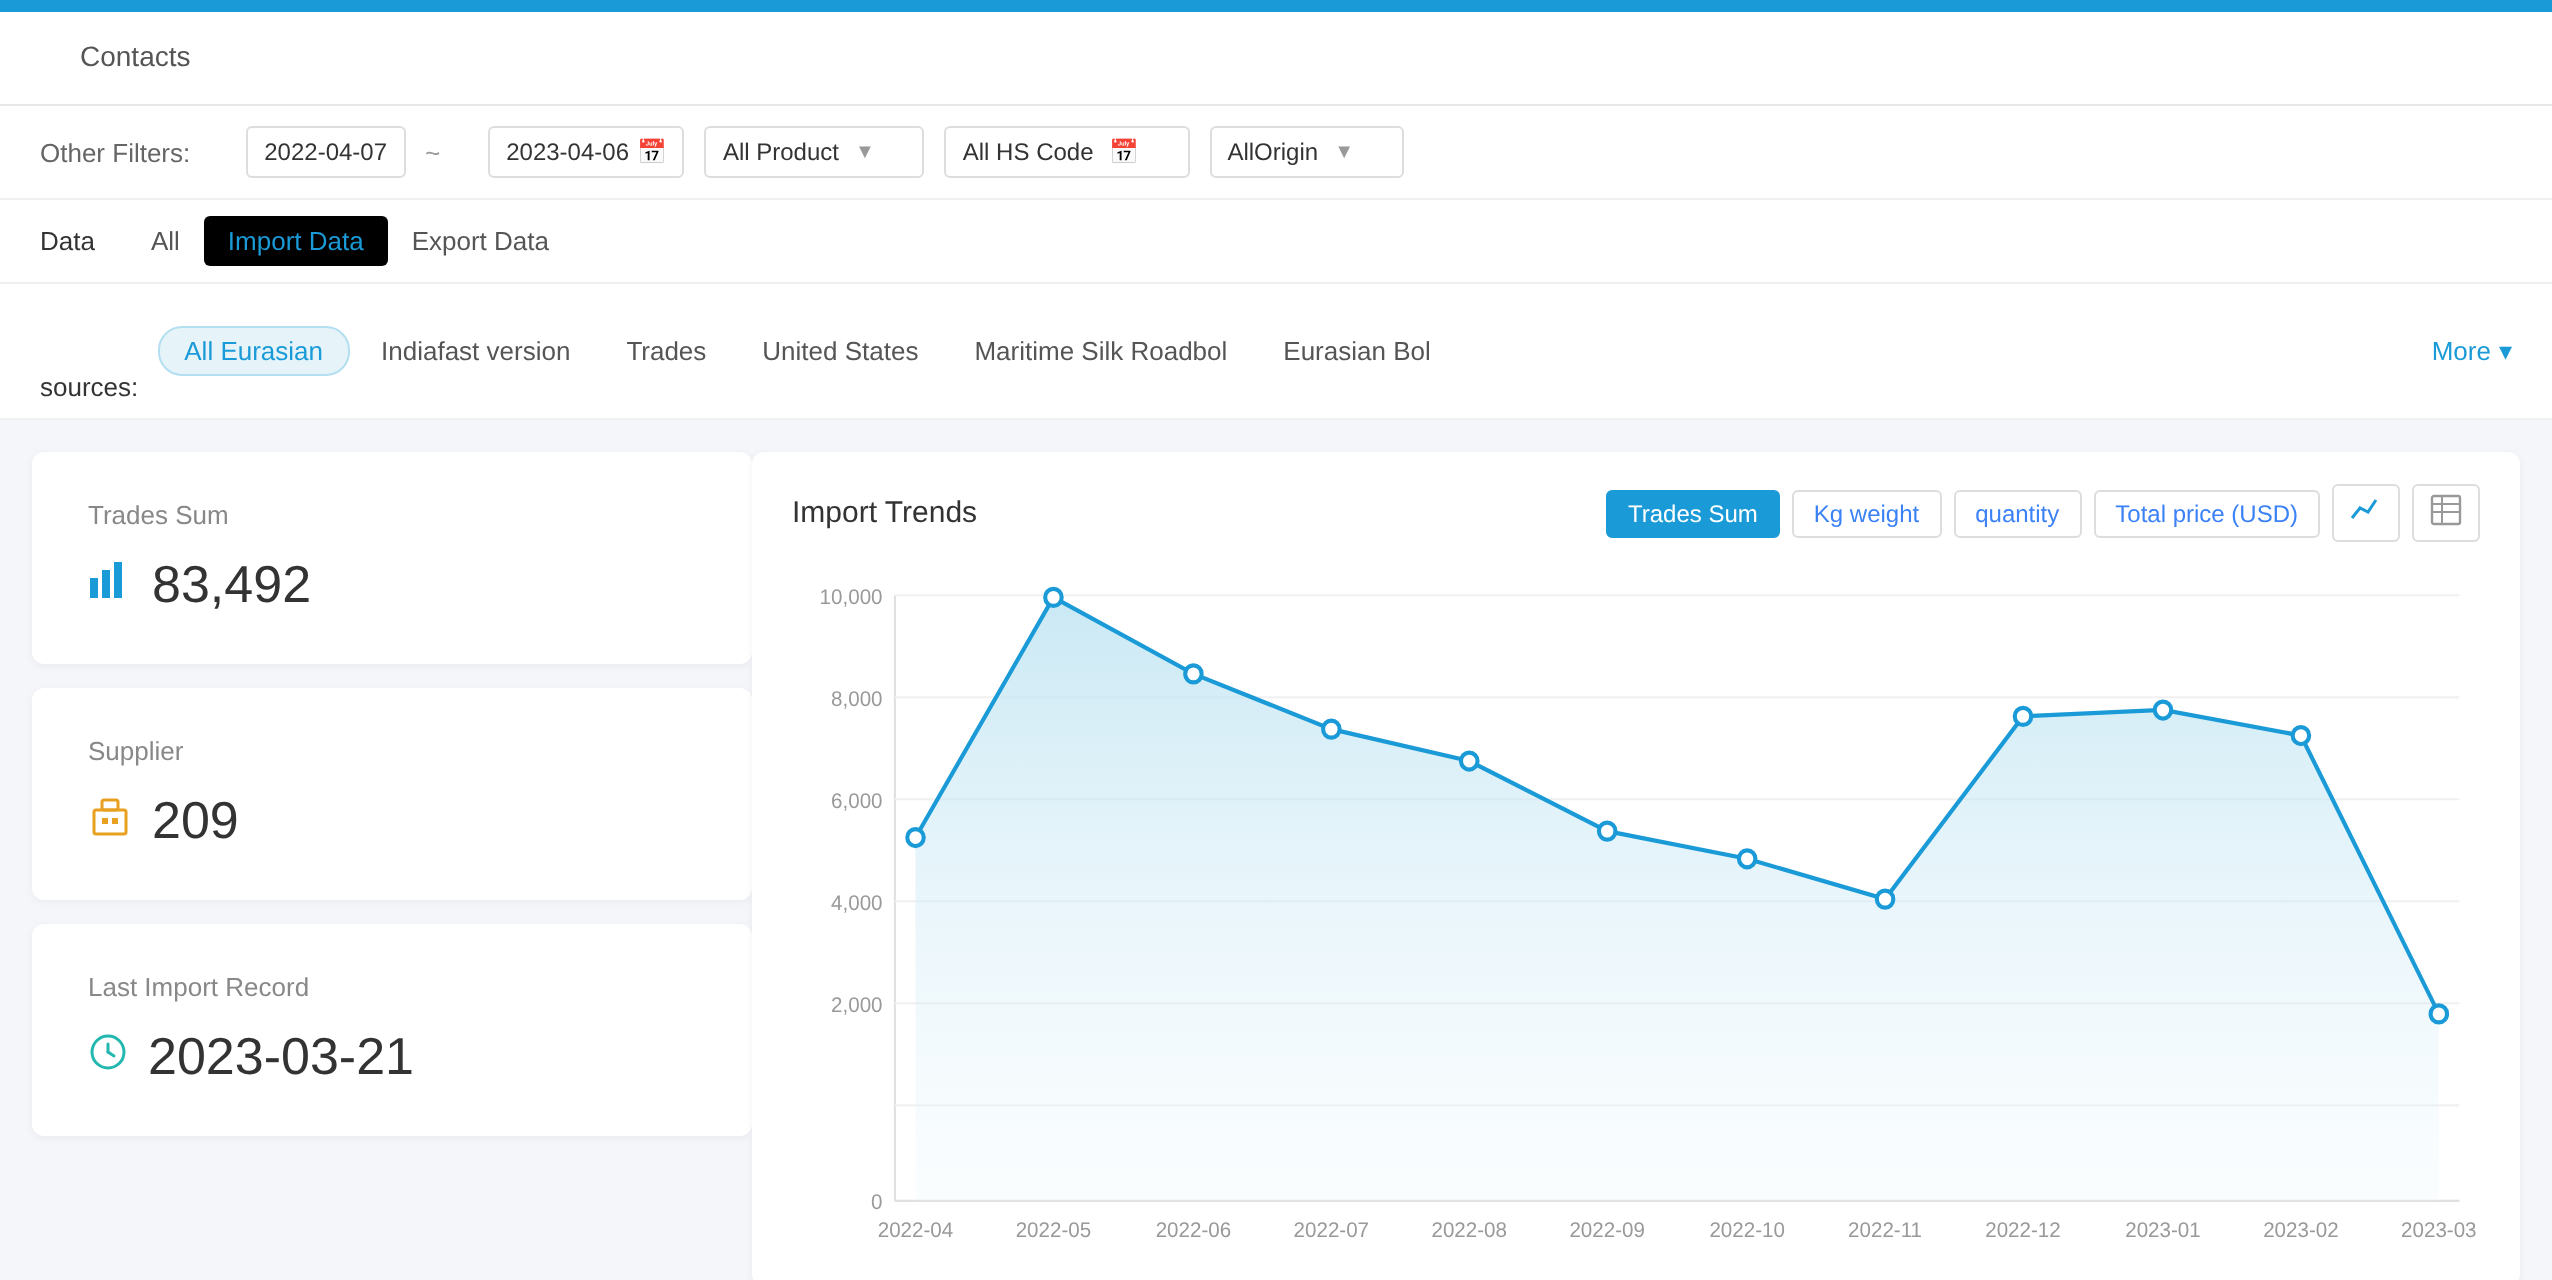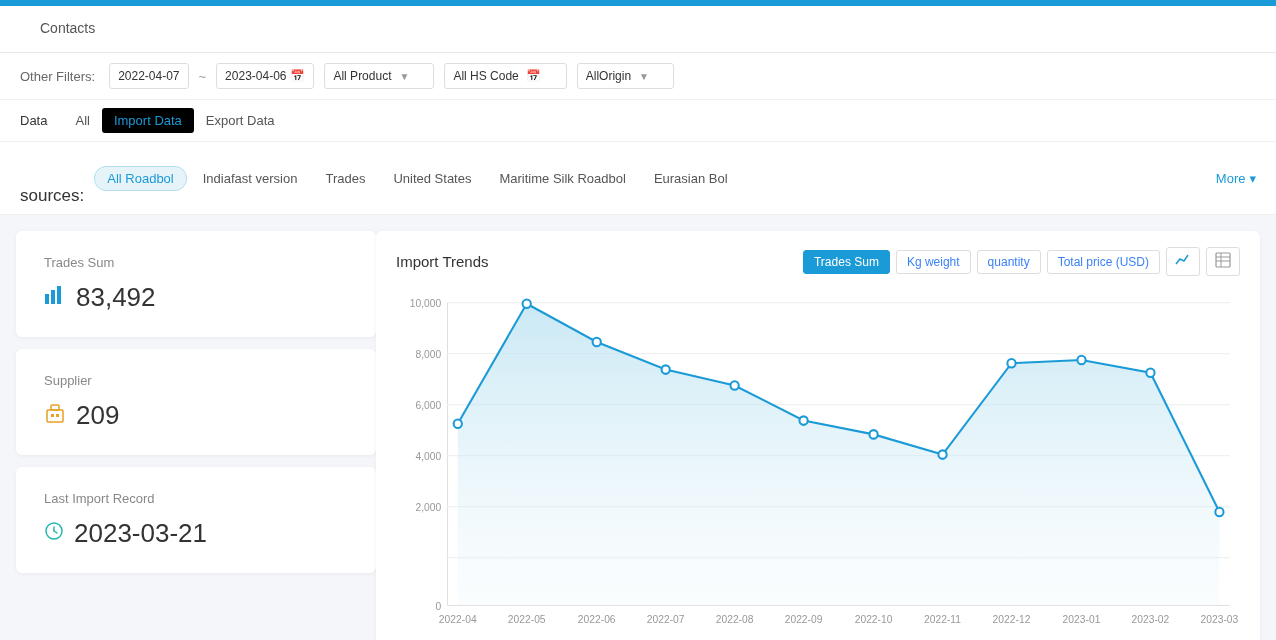--- a/index.html
+++ b/index.html
@@ -6,32 +6,32 @@
     body { font-family: -apple-system, BlinkMacSystemFont, 'Segoe UI', Arial, sans-serif; background: #f5f6fa; font-size: 13px; color: #333; }
 
     .top-bar { background: #1a9ad7; height: 6px; width: 100%; }
 
     .nav-tabs { background: #fff; padding: 0 20px; border-bottom: 1px solid #e8e8e8; display: flex; gap: 0; }
     .nav-tab { padding: 14px 20px; cursor: pointer; font-size: 14px; color: #555; border-bottom: 2px solid transparent; }
     .nav-tab.active { color: #1a9ad7; border-bottom: 2px solid #1a9ad7; }
 
     .filters-row { background: #fff; padding: 10px 20px; display: flex; align-items: center; gap: 10px; border-bottom: 1px solid #f0f0f0; }
     .filters-label { color: #666; font-size: 13px; margin-right: 4px; }
-    .date-input { border: 1px solid #ddd; border-radius: 3px; padding: 5px 8px; font-size: 12px; color: #333; background: #fff; display: flex; align-items: center; gap: 4px; }
+    .date-input { border: 1px solid #ddd; border-radius: 3px; padding: 5px 8px; font-size: 12px; color: #333; background: #fff; display: flex; align-items: center; gap: 4px; margin-left: 14px; }
     .date-separator { color: #999; }
     .select-filter { border: 1px solid #ddd; border-radius: 3px; padding: 5px 24px 5px 8px; font-size: 12px; color: #333; background: #fff; position: relative; display: inline-flex; align-items: center; gap: 4px; }
     .select-filter .arrow { font-size: 10px; color: #999; margin-left: 4px; }
 
     .data-row { background: #fff; padding: 8px 20px; display: flex; align-items: center; gap: 0; border-bottom: 1px solid #f0f0f0; }
     .data-label { color: #333; margin-right: 16px; font-size: 13px; }
     .data-tab { padding: 5px 12px; font-size: 13px; cursor: pointer; color: #555; border-radius: 3px; }
     .data-tab.active { background: #000000; color: #1a9ad7; }
 
     .sources-row { background: #fff; padding: 8px 20px; display: flex; align-items: center; gap: 0; border-bottom: 1px solid #f0f0f0; }
-    .sources-label { color: #333; margin-right: 10px; font-size: 17px; margin-top: 36px; }
+    .sources-label { color: #333; margin-right: 10px; font-size: 13px; margin-top: 36px; }
     .source-tab { padding: 4px 12px; font-size: 13px; cursor: pointer; color: #555; border-radius: 12px; margin-right: 4px; }
     .source-tab.active { background: #e6f4fa; color: #1a9ad7; border: 1px solid #b3dff0; }
     .more-btn { color: #1a9ad7; font-size: 13px; cursor: pointer; display: flex; align-items: center; gap: 4px; }
 
     .main-content { display: flex; gap: 0; padding: 16px; min-height: 380px; justify-content: space-between; }
 
     .stats-panel { width: 360px; flex-shrink: 0; display: flex; flex-direction: column; gap: 12px; }
     .stat-card { background: #fff; border-radius: 6px; padding: 24px 28px; box-shadow: 0 1px 4px rgba(0,0,0,0.05); }
     .stat-title { color: #888; font-size: 13px; margin-bottom: 12px; }
     .stat-value { display: flex; align-items: center; gap: 10px; font-size: 26px; font-weight: 500; color: #333; }
@@ -85,21 +85,21 @@
 
 <div class="data-row">
   <span class="data-label">Data</span>
   <div class="data-tab">All</div>
   <div class="data-tab active">Import Data</div>
   <div class="data-tab">Export Data</div>
 </div>
 
 <div class="sources-row">
   <span class="sources-label">sources:</span>
-  <div class="source-tab active">All Roadbol</div>
+  <div class="source-tab active">All Eurasian</div>
   <div class="source-tab">Indiafast version</div>
   <div class="source-tab">Trades</div>
   <div class="source-tab">United States</div>
   <div class="source-tab">Maritime Silk Roadbol</div>
   <div class="source-tab">Eurasian Bol</div>
   <div style="flex:1; display:flex; justify-content:flex-end;">
     <span class="more-btn">
       <span>More</span>
       <span>▾</span>
     </span>

